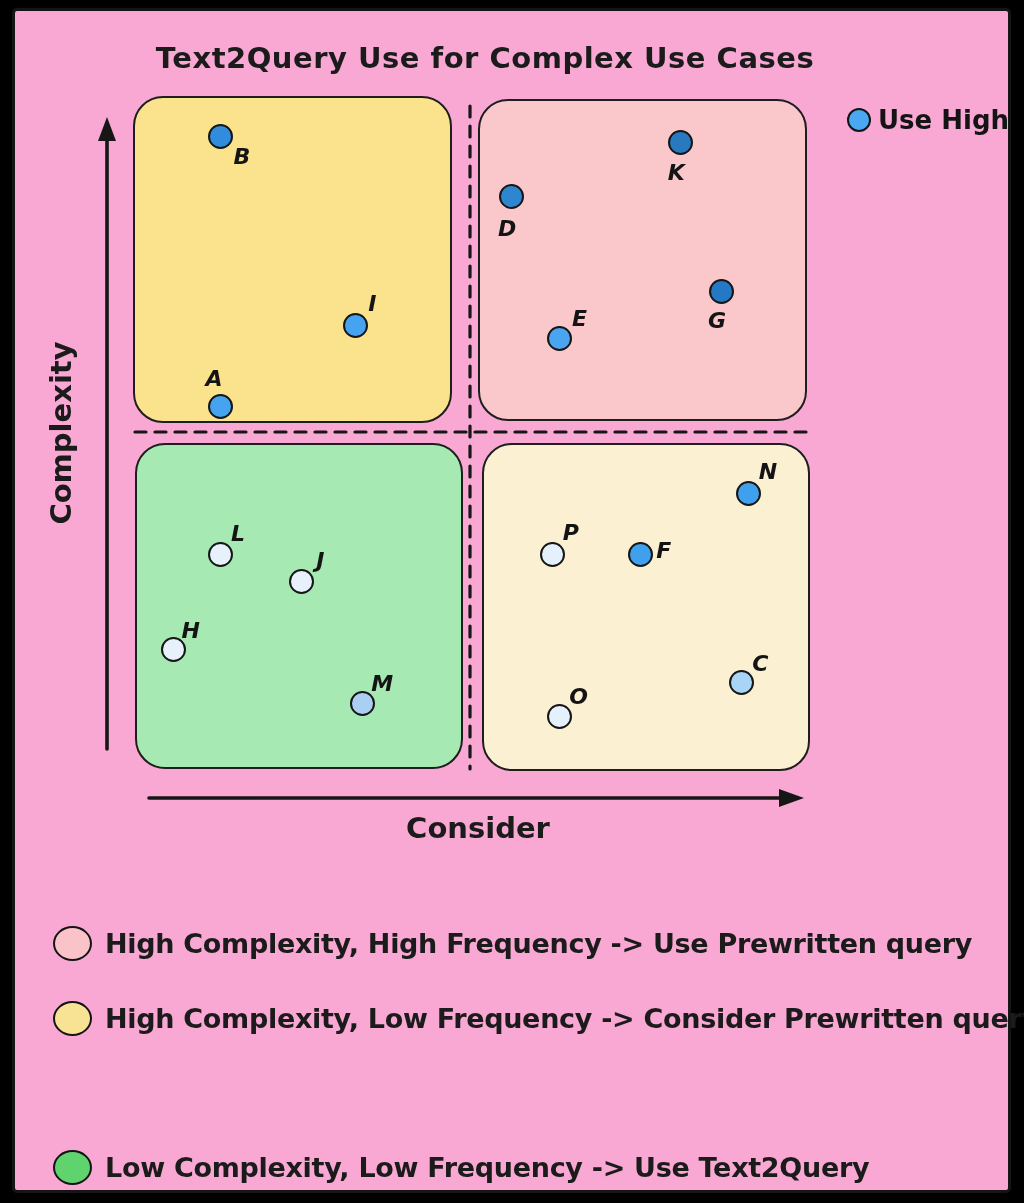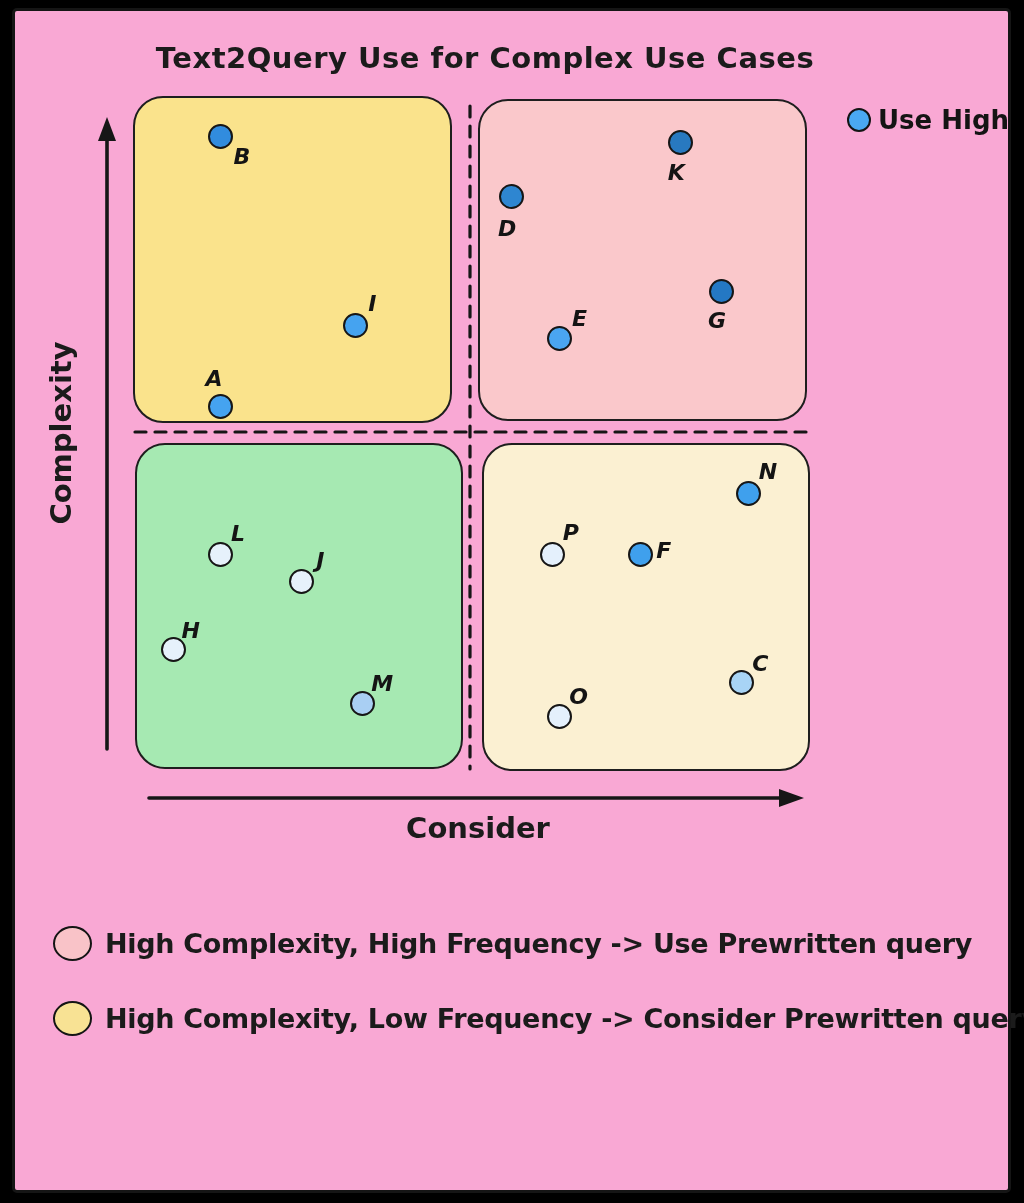--- a/index.html
+++ b/index.html
@@ -97,15 +97,19 @@
       </div>
 
     <div class="bottom-legend-row" style="top:914px;">
       <span class="swatch" style="background-color: rgb(249, 195, 200);"></span>
       <span class="legend-text">High Complexity, High Frequency -&gt; Use Prewritten query</span>
     </div>
     <div class="bottom-legend-row" style="top:989px;">
       <span class="swatch" style="background-color: rgb(248, 226, 148);"></span>
       <span class="legend-text">High Complexity, Low Frequency -&gt; Consider Prewritten query</span>
     </div>
+    <div class="bottom-legend-row" style="top:1138px;">
+      <span class="swatch" style="background-color: rgb(95, 211, 109);"></span>
+      <span class="legend-text">Low Complexity, Low Frequency -&gt; Use Text2Query</span>
+    </div>
 
   </div>
 </div>
 
 </body></html>

